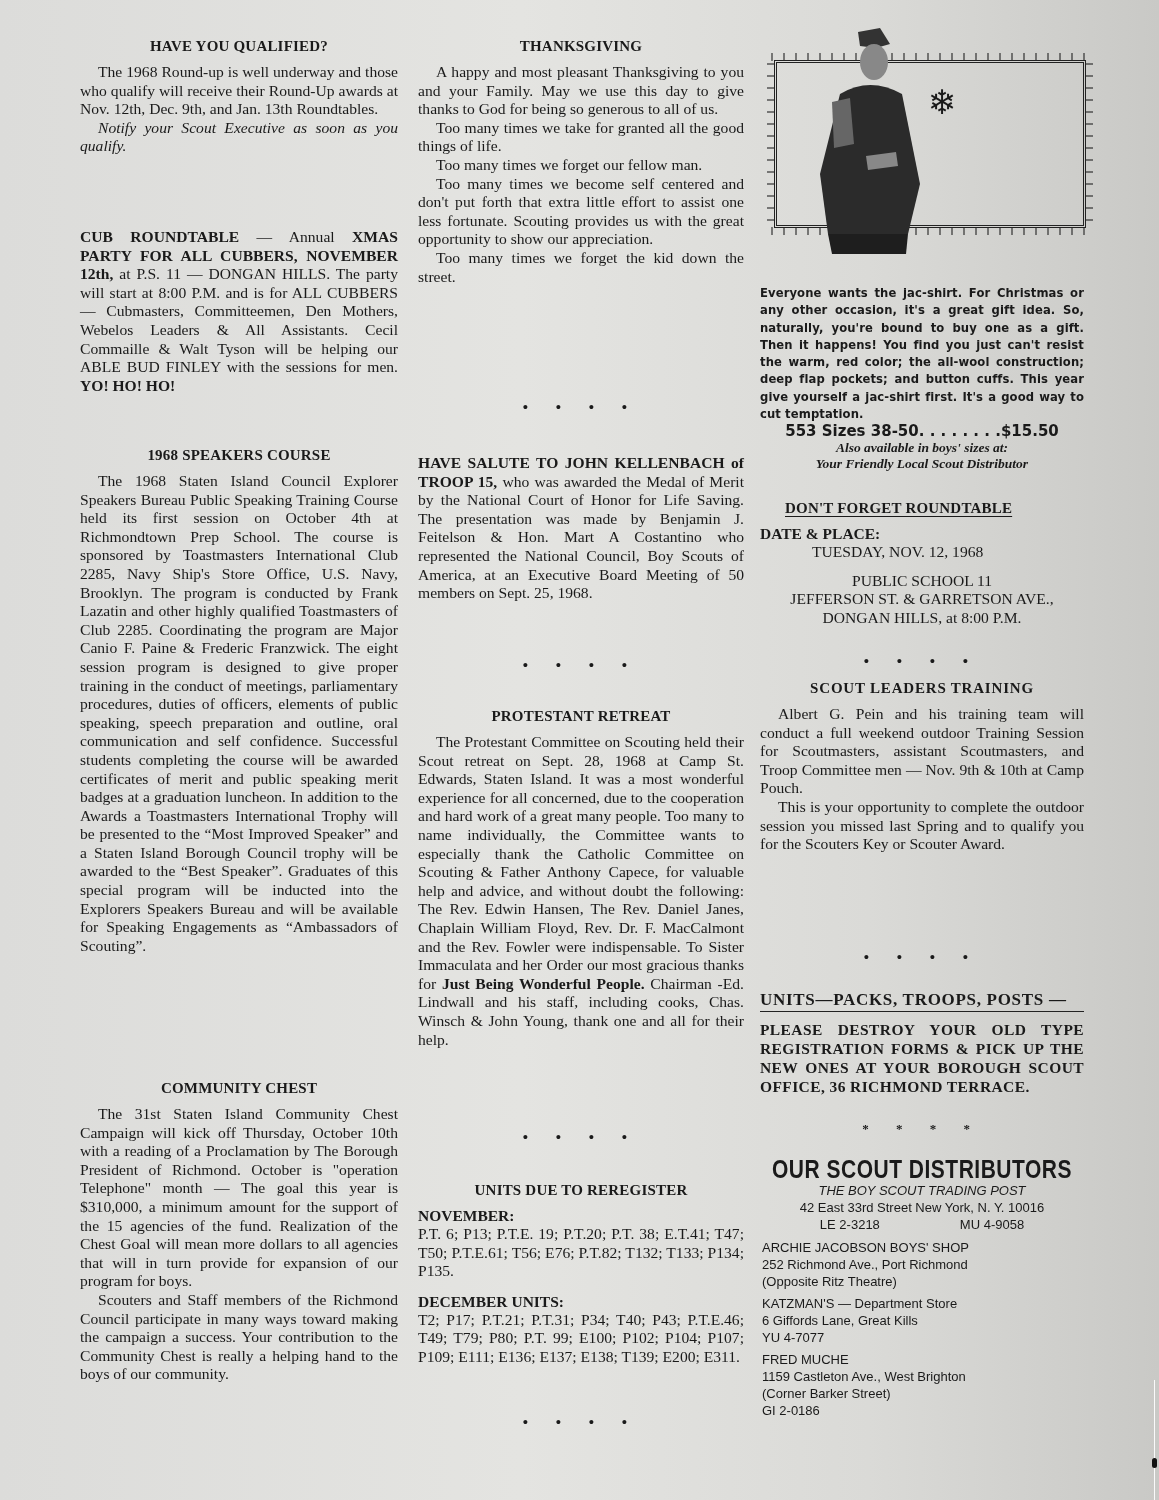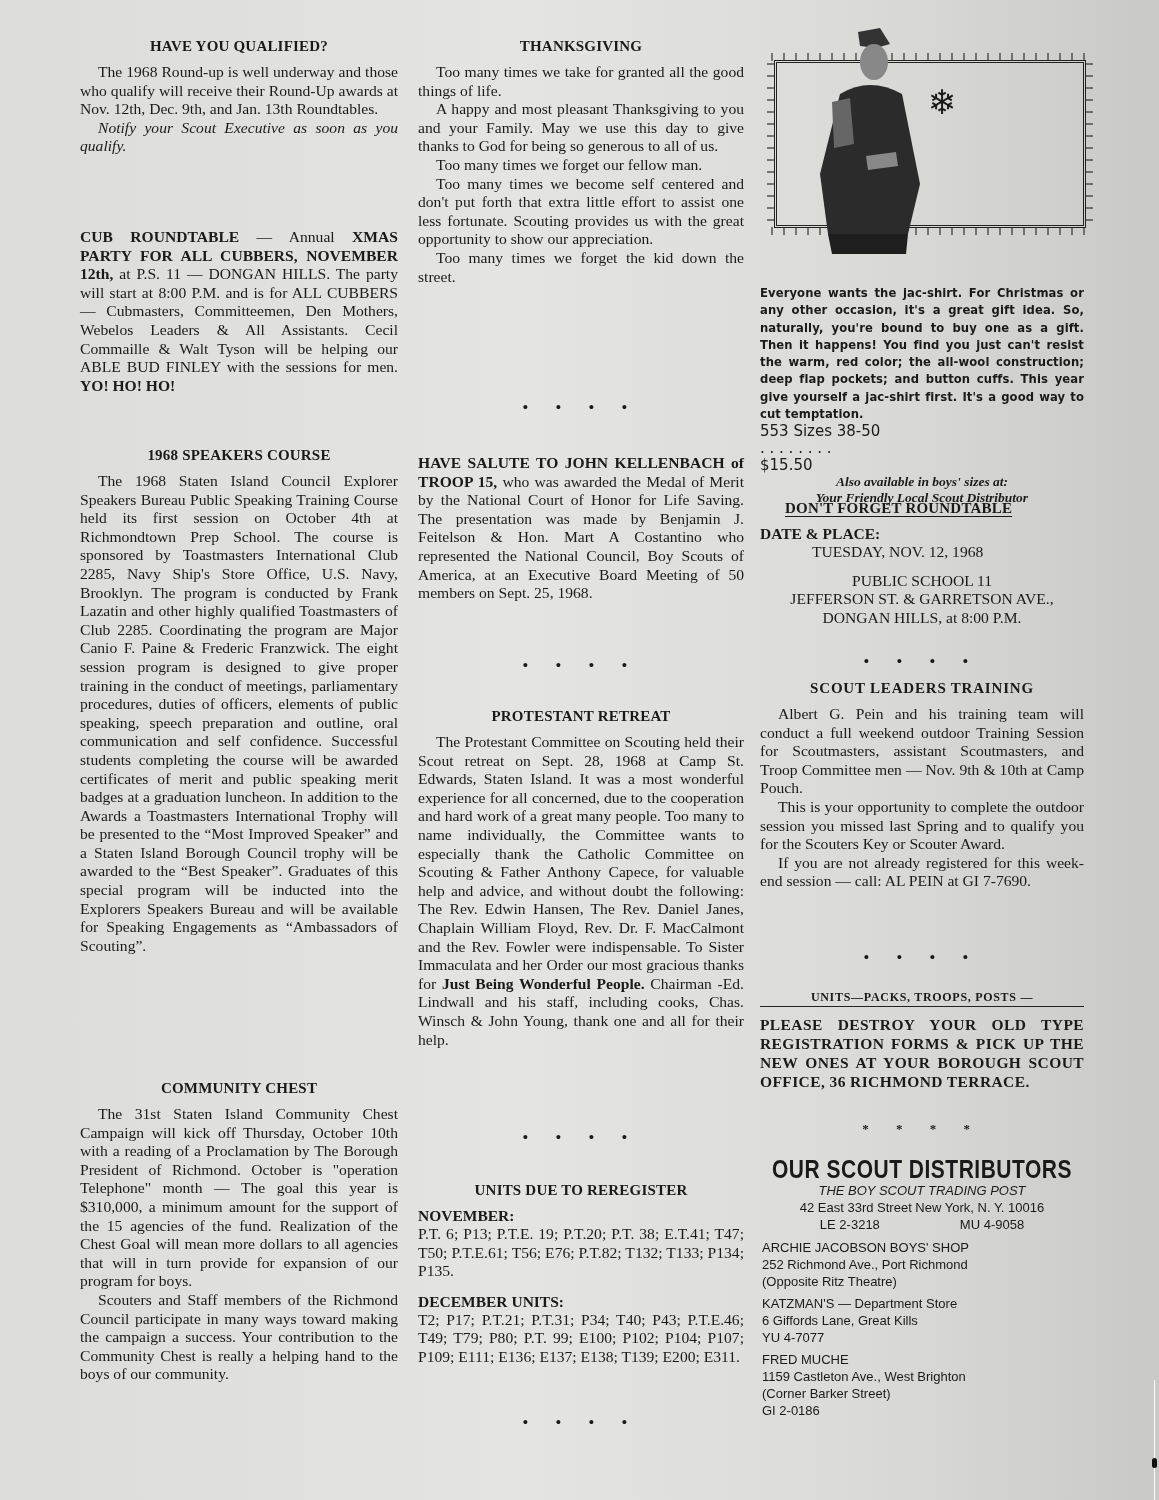--- a/index.html
+++ b/index.html
@@ -66,22 +66,22 @@
   .snowflake {
     position: absolute; left: 168px; top: 85px; font-size: 34px; line-height: 34px;
     font-family: "DejaVu Sans", sans-serif;
   }
   .ad-copy {
     font-family: "DejaVu Sans", sans-serif; font-weight: bold;
     font-size: 11.6px; line-height: 17.3px; text-align: justify;
     letter-spacing: 0.1px;
   }
   .ad-price {
-    font-family: "DejaVu Sans", sans-serif; font-weight: normal;
-    font-size: 15px; line-height: 17px; display: flex; justify-content: center; flex-direction: column;
+    font-family: "DejaVu Sans", sans-serif; font-weight: bold;
+    font-size: 15px; line-height: 17px; display: flex; justify-content: center;
   }
   .ad-avail {
     font-style: italic; font-weight: bold; text-align: center;
     font-size: 13.5px; line-height: 16px;
   }
   .underlined { text-decoration: underline; text-underline-offset: 3px; }
   .center { text-align: center; }
   .dist-title {
     font-family: "Liberation Sans", sans-serif; font-weight: bold;
     font-size: 21px; text-align: center; letter-spacing: 0.5px;
@@ -126,22 +126,22 @@
     <div class="abs" style="top:1080px; left:0; width:318px;">
       <h2 class="head">COMMUNITY CHEST</h2>
       <p class="indent">The 31st Staten Island Community Chest Campaign will kick off Thursday, October 10th with a reading of a Proclamation by The Borough President of Richmond. October is "operation Telephone" month — The goal this year is $310,000, a minimum amount for the support of the 15 agencies of the fund. Realization of the Chest Goal will mean more dollars to all agencies that will in turn provide for expansion of our program for boys.</p>
       <p class="indent">Scouters and Staff members of the Richmond Council participate in many ways toward making the campaign a success. Your contribution to the Community Chest is really a helping hand to the boys of our community.</p>
     </div>
   </div>
 
   <div class="col col2">
     <div class="abs" style="top:38px; left:0; width:326px;">
       <h2 class="head">THANKSGIVING</h2>
+      <p class="indent">A happy and most pleasant Thanksgiving to you and your Family. May we use this day to give thanks to God for being so generous to all of us.</p>
       <p class="indent">Too many times we take for granted all the good things of life.</p>
-      <p class="indent">A happy and most pleasant Thanksgiving to you and your Family. May we use this day to give thanks to God for being so generous to all of us.</p>
       <p class="indent">Too many times we forget our fellow man.</p>
       <p class="indent">Too many times we become self centered and don't put forth that extra little effort to assist one less fortunate. Scouting provides us with the great opportunity to show our appreciation.</p>
       <p class="indent">Too many times we forget the kid down the street.</p>
     </div>
 
     <div class="abs dots" style="top:400px; left:0; width:326px;">• • • •</div>
 
     <div class="abs" style="top:454px; left:0; width:326px;">
       <p><b>HAVE SALUTE TO JOHN KELLENBACH of TROOP 15,</b><span> who was awarded the Medal of Merit by the National Court of Honor for Life Saving. The presentation was made by Benjamin J. Feitelson &amp; Hon. Mart A Costantino who represented the National Council, Boy Scouts of America, at an Executive Board Meeting of 50 members on Sept. 25, 1968.</span></p>
     </div>
@@ -202,27 +202,26 @@
       <div class="text center">JEFFERSON ST. &amp; GARRETSON AVE.,</div>
       <div class="text center">DONGAN HILLS, at 8:00 P.M.</div>
     </div>
 
     <div class="abs dots" style="top:654px; left:0; width:324px;">• • • •</div>
 
     <div class="abs" style="top:680px; left:0; width:324px;">
       <h2 class="head" style="letter-spacing:0.8px;">SCOUT LEADERS TRAINING</h2>
       <p class="indent">Albert G. Pein and his training team will conduct a full weekend outdoor Training Session for Scoutmasters, assistant Scoutmasters, and Troop Committee men — Nov. 9th &amp; 10th at Camp Pouch.</p>
       <p class="indent">This is your opportunity to complete the outdoor session you missed last Spring and to qualify you for the Scouters Key or Scouter Award.</p>
-      <p class="indent">If you are not already registered for this week-end session — call: AL PEIN at GI 7-7690.</p>
     </div>
 
     <div class="abs dots" style="top:950px; left:0; width:324px;">• • • •</div>
 
     <div class="abs" style="top:990px; left:0; width:324px;">
-      <div style="font-weight:bold; font-size:12px; letter-spacing:0.7px; border-bottom:1.5px solid #222; padding-bottom:1px;text-align:center;">UNITS—PACKS, TROOPS, POSTS —</div>
+      <div style="font-weight:bold; font-size:17px; letter-spacing:0.7px; border-bottom:1.5px solid #222; padding-bottom:1px;">UNITS—PACKS, TROOPS, POSTS —</div>
       <p class="bold-caps" style="margin-top:8px;">PLEASE DESTROY YOUR OLD TYPE REGISTRATION FORMS &amp; PICK UP THE NEW ONES AT YOUR BOROUGH SCOUT OFFICE, 36 RICHMOND TERRACE.</p>
     </div>
 
     <div class="abs dots" style="top:1122px; left:0; width:324px; font-size:13px;">* * * *</div>
 
     <div class="abs" style="top:1158px; left:0; width:324px;">
       <div class="dist-title">OUR SCOUT DISTRIBUTORS</div>
       <div class="dist-text center" style="font-style:italic;">THE BOY SCOUT TRADING POST</div>
       <div class="dist-text center">42 East 33rd Street  New York, N. Y. 10016</div>
       <div class="dist-text" style="display:flex; justify-content:center; gap:80px;">

